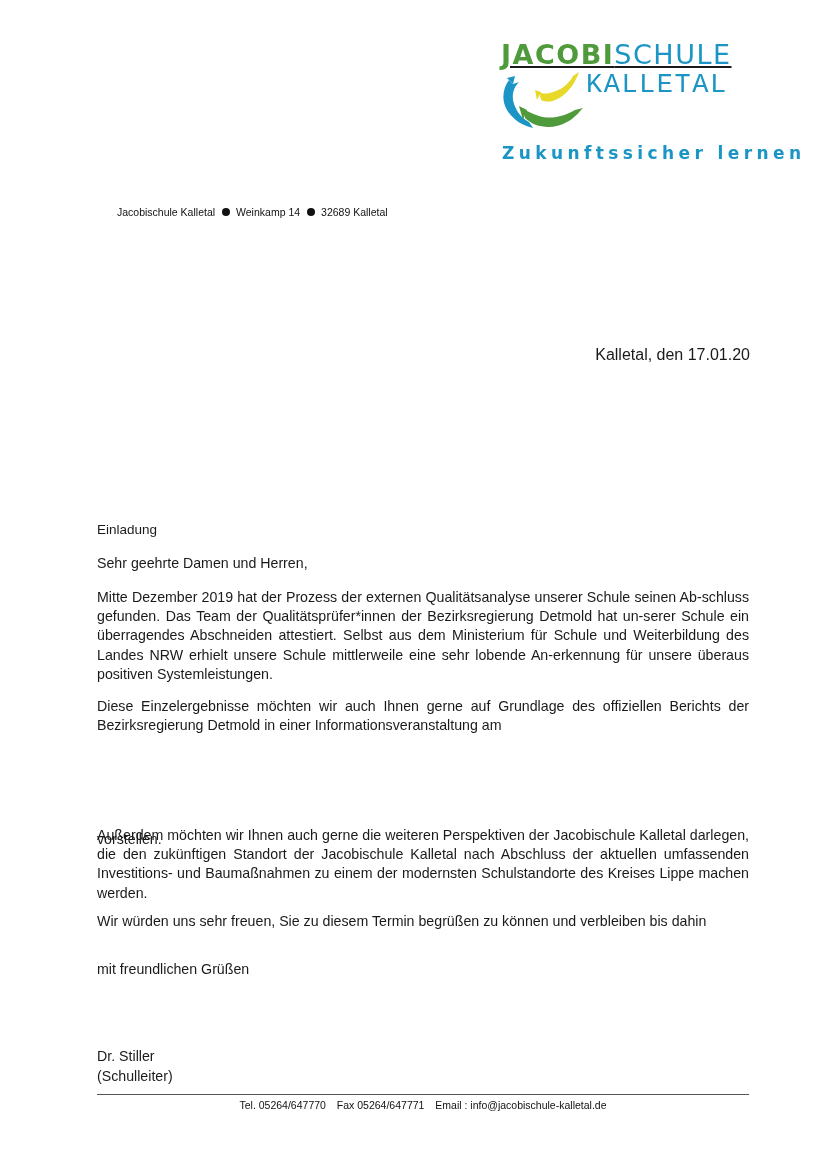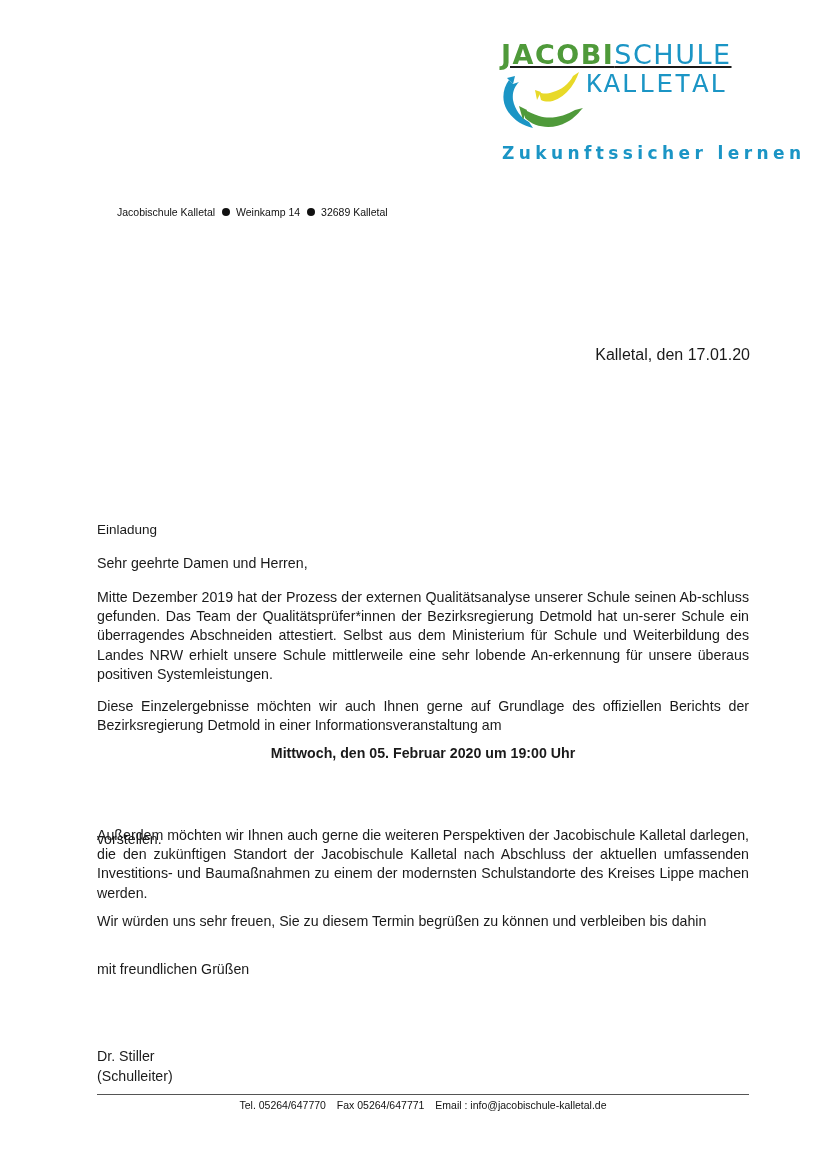--- a/index.html
+++ b/index.html
@@ -77,21 +77,20 @@
 </div>
 
 <div class="abs date">Kalletal, den 17.01.20</div>
 
 <div class="abs subject">Einladung</div>
 
 <div class="abs body-text salutation">Sehr geehrte Damen und Herren,</div>
 <div class="abs body-text p1">Mitte Dezember 2019 hat der Prozess der externen Qualitätsanalyse unserer Schule seinen Ab-schluss gefunden.  Das Team der Qualitätsprüfer*innen der Bezirksregierung Detmold hat un-serer Schule ein überragendes Abschneiden attestiert. Selbst aus dem Ministerium für Schule und Weiterbildung des Landes NRW erhielt unsere Schule mittlerweile eine sehr lobende An-erkennung für unsere überaus positiven Systemleistungen.</div>
 <div class="abs body-text p2">Diese Einzelergebnisse möchten wir auch Ihnen gerne auf Grundlage des offiziellen Berichts der Bezirksregierung Detmold in einer Informationsveranstaltung am</div>
 <div class="abs event">
-  <div>Mittwoch, den 05. Februar 2020 um 19:00 Uhr</div>
 </div>
 <div class="abs body-text p3">vorstellen.</div>
 <div class="abs body-text p4">Außerdem möchten wir Ihnen auch gerne die weiteren Perspektiven der Jacobischule Kalletal darlegen, die den zukünftigen Standort der Jacobischule Kalletal nach Abschluss der aktuellen umfassenden Investitions- und Baumaßnahmen zu einem der modernsten Schulstandorte des Kreises Lippe machen werden.</div>
 <div class="abs body-text p5">Wir würden uns sehr freuen, Sie zu diesem Termin begrüßen zu können und verbleiben bis dahin</div>
 <div class="abs body-text closing">mit freundlichen Grüßen</div>
 
 <div class="abs body-text sig-name">Dr. Stiller</div>
 <div class="abs body-text sig-title">(Schulleiter)</div>
 
 <div class="abs footer-rule"></div>

